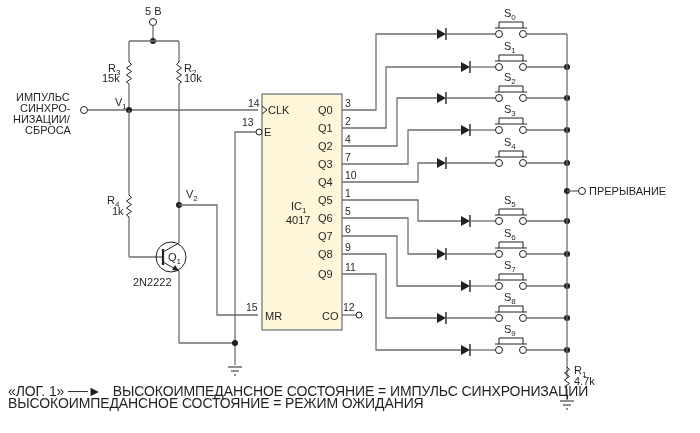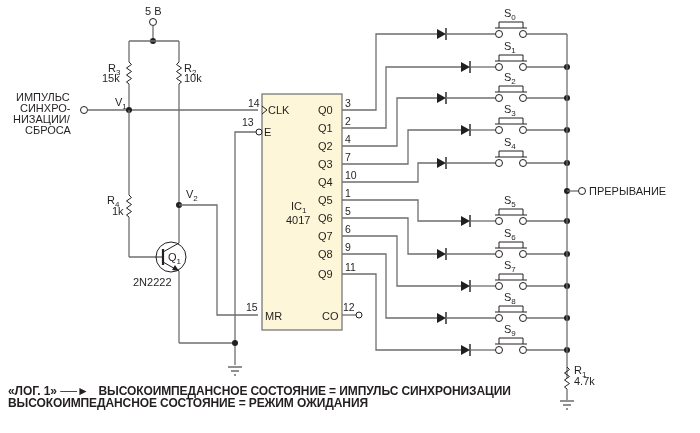--- a/index.html
+++ b/index.html
@@ -6,21 +6,21 @@
   body{width:700px;height:433px;overflow:hidden;position:relative;font-family:"Liberation Sans",sans-serif;color:#231f20;}
   #schem{position:absolute;left:0;top:0;width:700px;height:433px;}
   #schem text{font-family:"Liberation Sans",sans-serif;fill:#231f20;}
   .w{stroke:#6d6e70;stroke-width:1.3;fill:none;}
   .dot{fill:#231f20;}
   .term{fill:#ffffff;stroke:#231f20;stroke-width:1;}
   .res{stroke:#231f20;stroke-width:1;fill:none;}
   .lbl{font-size:11px;}
   .sub{font-size:8px;}
   .pin{font-size:10.5px;}
-  .notes{position:absolute;left:8px;top:386px;font-size:12px;line-height:11.5px;letter-spacing:-0.1px;font-weight:bold;}
+  .notes{position:absolute;left:8px;top:386px;font-size:14px;line-height:11.5px;letter-spacing:-0.1px;}
   .notes div{white-space:pre;}
 </style>
 </head>
 <body>
 
 <svg id="schem" viewBox="0 0 700 433" xmlns="http://www.w3.org/2000/svg">
 
   <g>
     <text class="lbl" x="145" y="15">5 В</text>
     <circle class="term" cx="153" cy="22" r="3.5"></circle>

